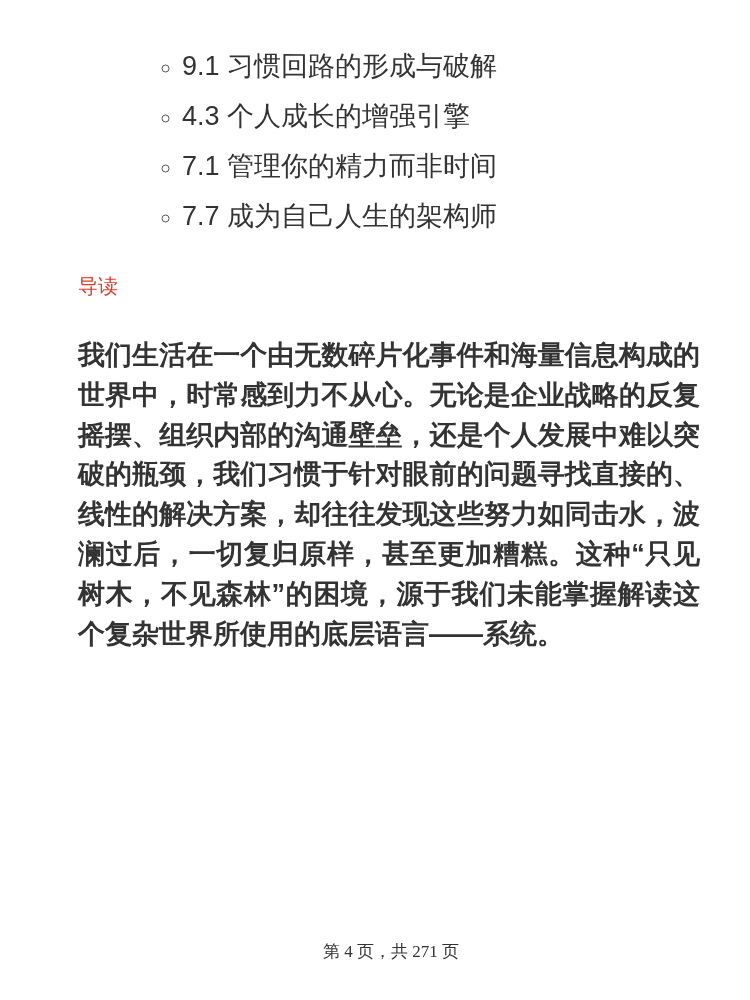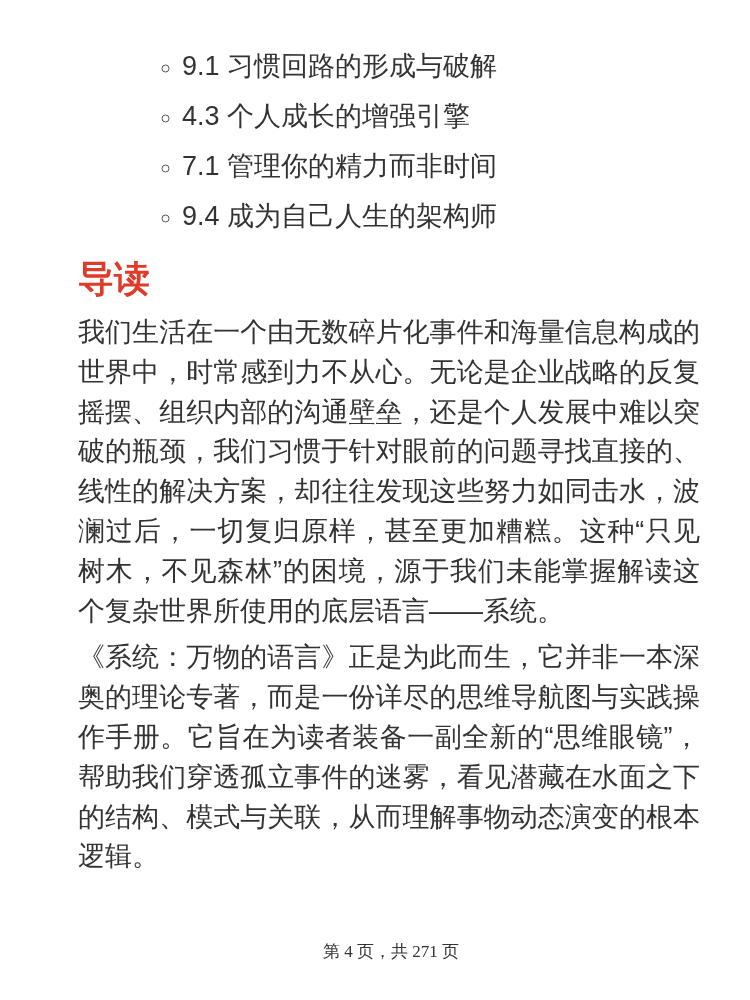--- a/index.html
+++ b/index.html
@@ -28,31 +28,32 @@
   ul.toc-list li {
     font-size: 27px;
     line-height: 50px;
     color: #333333;
   }
   ul.toc-list li::marker {
     color: #555555;
     font-size: 22px;
   }
   h2.section-heading {
-    margin: 16px 0 0 0;
-    font-size: 36px;
+    margin: 23px 0 0 0;
+    font-size: 20px;
     line-height: 44px;
-    font-weight: 700;
+    font-weight: 400;
   }
   p.body-paragraph {
-    margin: 12px 0 0 0;
+    margin: 28px 0 0 0;
     font-size: 27px;
     line-height: 39.8px;
     text-align: justify;
     color: #333333;
+    font-weight: bold;
   }
   p.body-paragraph + p.body-paragraph {
     margin-top: 7px;
   }
   .page-footer {
     position: absolute;
     left: 16px;
     top: 940px;
     width: 750px;
     text-align: center;
@@ -63,24 +64,23 @@
 </style>
 </head>
 <body>
 
 <div class="content">
 
   <ul class="toc-list">
     <li>9.1 习惯回路的形成与破解</li>
     <li>4.3 个人成长的增强引擎</li>
     <li>7.1 管理你的精力而非时间</li>
-    <li>9.4 成为自己人生的架构师</li>
+    <li>7.7 成为自己人生的架构师</li>
   </ul>
 
   <h2 class="section-heading" style="color: rgb(222, 59, 43);">导读</h2>
 
   <p class="body-paragraph">我们生活在一个由无数碎片化事件和海量信息构成的世界中，时常感到力不从心。无论是企业战略的反复摇摆、组织内部的沟通壁垒，还是个人发展中难以突破的瓶颈，我们习惯于针对眼前的问题寻找直接的、线性的解决方案，却往往发现这些努力如同击水，波澜过后，一切复归原样，甚至更加糟糕。这种“只见树木，不见森林”的困境，源于我们未能掌握解读这个复杂世界所使用的底层语言——系统。</p>
 
-  <p class="body-paragraph">《系统：万物的语言》正是为此而生，它并非一本深奥的理论专著，而是一份详尽的思维导航图与实践操作手册。它旨在为读者装备一副全新的“思维眼镜”，帮助我们穿透孤立事件的迷雾，看见潜藏在水面之下的结构、模式与关联，从而理解事物动态演变的根本逻辑。</p>
 
 </div>
 
 <div class="page-footer">第 4 页，共 271 页</div>
 
 </body></html>

